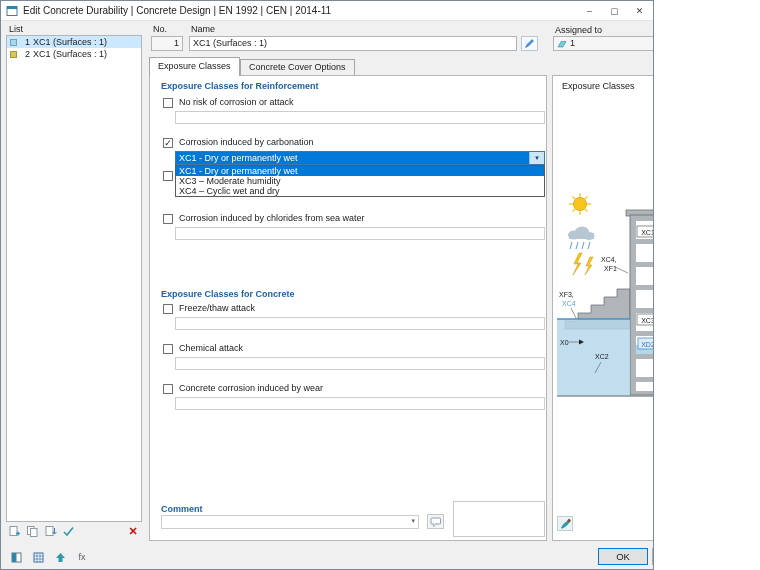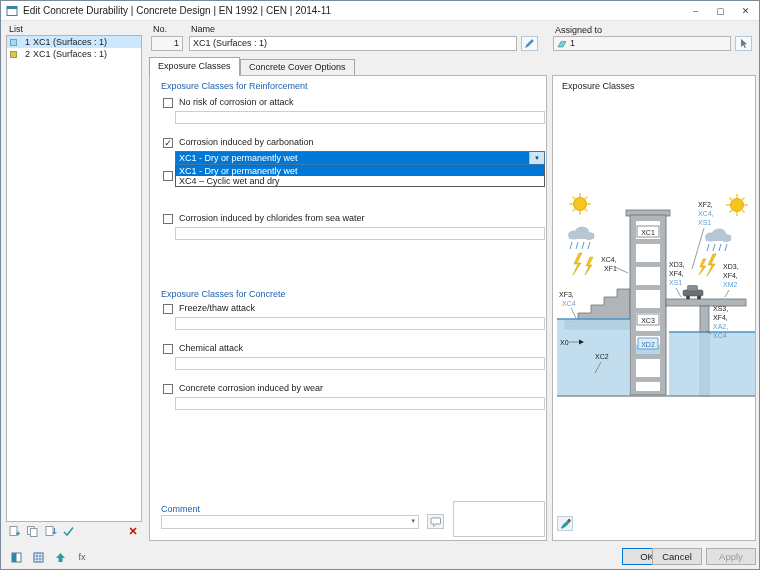--- a/index.html
+++ b/index.html
@@ -1,26 +1,26 @@
 <!DOCTYPE html>
 <html><head>
 <meta charset="utf-8">
 <style>
   html,body{margin:0;padding:0;background:#fff;}
   *{box-sizing:border-box;}
-  .window{position:relative;width:760px;height:570px;background:#f0f0f0;border:1px solid #7a8a99;
+  .window{position:relative;width:654px;height:570px;background:#f0f0f0;border:1px solid #7a8a99;
           font-family:"Liberation Sans",sans-serif;font-size:9px;color:#1a1a1a;overflow:hidden;}
   .titlebar{position:absolute;left:0;top:0;right:0;height:20px;background:#ffffff;border-bottom:1px solid #e2e2e2;display:flex;align-items:center;}
   .title-text{margin-left:6px;font-size:10px;color:#222;white-space:nowrap;}
   .win-controls{position:absolute;right:1px;top:0;display:flex;}
   .win-btn{width:25px;height:20px;line-height:20px;text-align:center;font-size:9px;color:#444;}
   .a{position:absolute;}
   .panel{position:absolute;background:#fff;border:1px solid #b6b6b6;}
   .flabel{position:absolute;white-space:nowrap;}
-  .shead{position:absolute;font-weight:normal;color:#1f5fa8;white-space:nowrap;}
+  .shead{position:absolute;font-weight:bold;color:#1f5fa8;white-space:nowrap;}
   .cb{position:absolute;width:10px;height:10px;border:1px solid #707070;background:#fff;font-size:9px;line-height:9px;text-align:center;color:#222;}
   .combo-empty{position:absolute;height:13px;background:#fff;border:1px solid #cdcdcd;}
   .combo-open{position:absolute;height:14px;border:1px solid #3c78a8;background:#fff;display:flex;}
   .combo-open .sel{flex:1;background:#0078d7;color:#fff;line-height:12px;padding:0 3px;white-space:nowrap;overflow:hidden;}
   .combo-open .arr{width:15px;background:#cde6f7;border-left:1px solid #94c2e4;text-align:center;line-height:12px;font-size:7px;color:#17456e;}
   .droplist{position:absolute;background:#fff;border:1px solid #5a5a5a;z-index:5;}
   .opt{height:10px;line-height:10px;padding:0 3px;white-space:nowrap;}
   .opt.selhl{background:#0078d7;color:#fff;}
   .field{position:absolute;height:15px;background:#fff;border:1px solid #b4b4b4;line-height:13px;padding:0 3px;white-space:nowrap;}
   .field.ro{background:#f6f6f6;}
@@ -29,21 +29,21 @@
   .tab.active{top:56px;height:19px;line-height:17px;background:#fff;z-index:2;}
   .list-box{position:absolute;left:5px;top:34px;width:136px;height:487px;background:#fff;border:1px solid #b4b4b4;overflow:hidden;}
   .list-row{height:12px;display:flex;align-items:center;padding-left:3px;white-space:nowrap;}
   .list-row.sel{background:#cce8ff;}
   .swatch{width:7px;height:7px;margin-right:3px;flex:0 0 auto;}
   .sw1{background:#a8d8ea;border:1px solid #6aa5c0;}
   .sw2{background:#d9c657;border:1px solid #a69a36;}
   .row-no{width:10px;text-align:right;margin-right:3px;}
   .ico-btn{position:absolute;width:16px;height:15px;display:flex;align-items:center;justify-content:center;}
   .btn{position:absolute;width:50px;height:17px;background:#e1e1e1;border:1px solid #adadad;font-size:9.5px;text-align:center;line-height:15px;}
-  .btn.default{border-color:#0078d7;margin-left:24px;}
+  .btn.default{border-color:#0078d7;}
   .btn.disabled{color:#9a9a9a;}
   .del-x{color:#cc1111;font-weight:bold;font-size:11px;}
   svg text{font-family:"Liberation Sans",sans-serif;font-size:7px;fill:#1a1a1a;}
   svg text.blue{fill:#5b9fd8;}
   svg text.boxlbl{text-anchor:middle;}
 </style>
 </head>
 <body>
 
 <div class="window">
@@ -136,20 +136,21 @@
   <div class="combo-empty" style="left:174px;top:110px;width:370px"></div>
 
   <div class="cb" style="left:162px;top:137px">✓</div>
   <div class="flabel" style="left:178px;top:136px">Corrosion induced by carbonation</div>
   <div class="combo-open" style="left:174px;top:150px;width:370px">
     <div class="sel">XC1 - Dry or permanently wet</div>
     <div class="arr">▾</div>
   </div>
   <div class="droplist" style="left:174px;top:164px;width:370px">
     <div class="opt selhl">XC1 - Dry or permanently wet</div>
+    <div class="opt">XC3 – Moderate humidity</div>
     <div class="opt">XC4 – Cyclic wet and dry</div>
   </div>
 
   <div class="cb" style="left:162px;top:170px"></div>
 
   <div class="cb" style="left:162px;top:213px"></div>
   <div class="flabel" style="left:178px;top:212px">Corrosion induced by chlorides from sea water</div>
   <div class="combo-empty" style="left:174px;top:226px;width:370px"></div>
 
   <div class="shead" style="left:160px;top:288px">Exposure Classes for Concrete</div>

